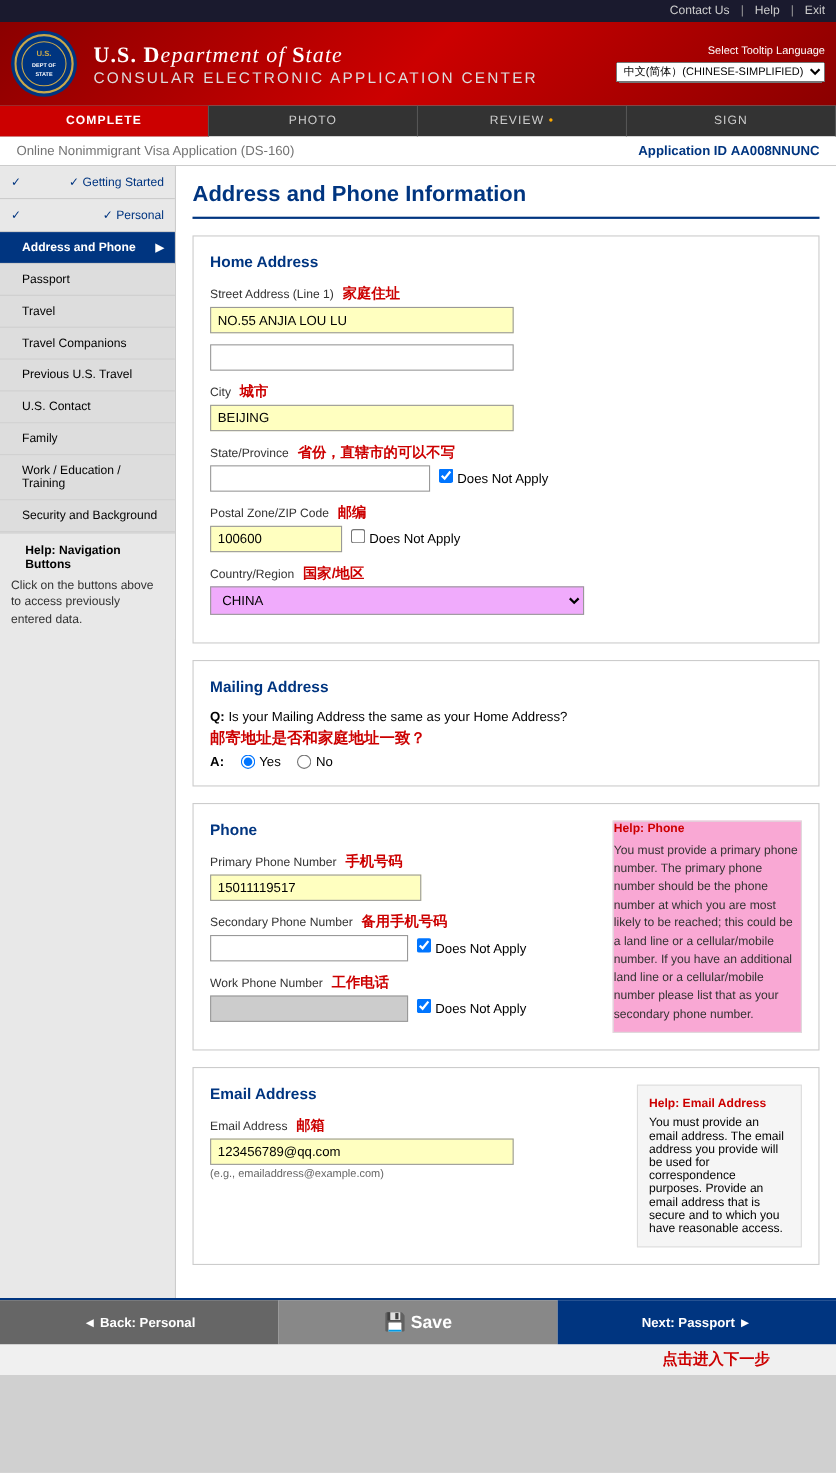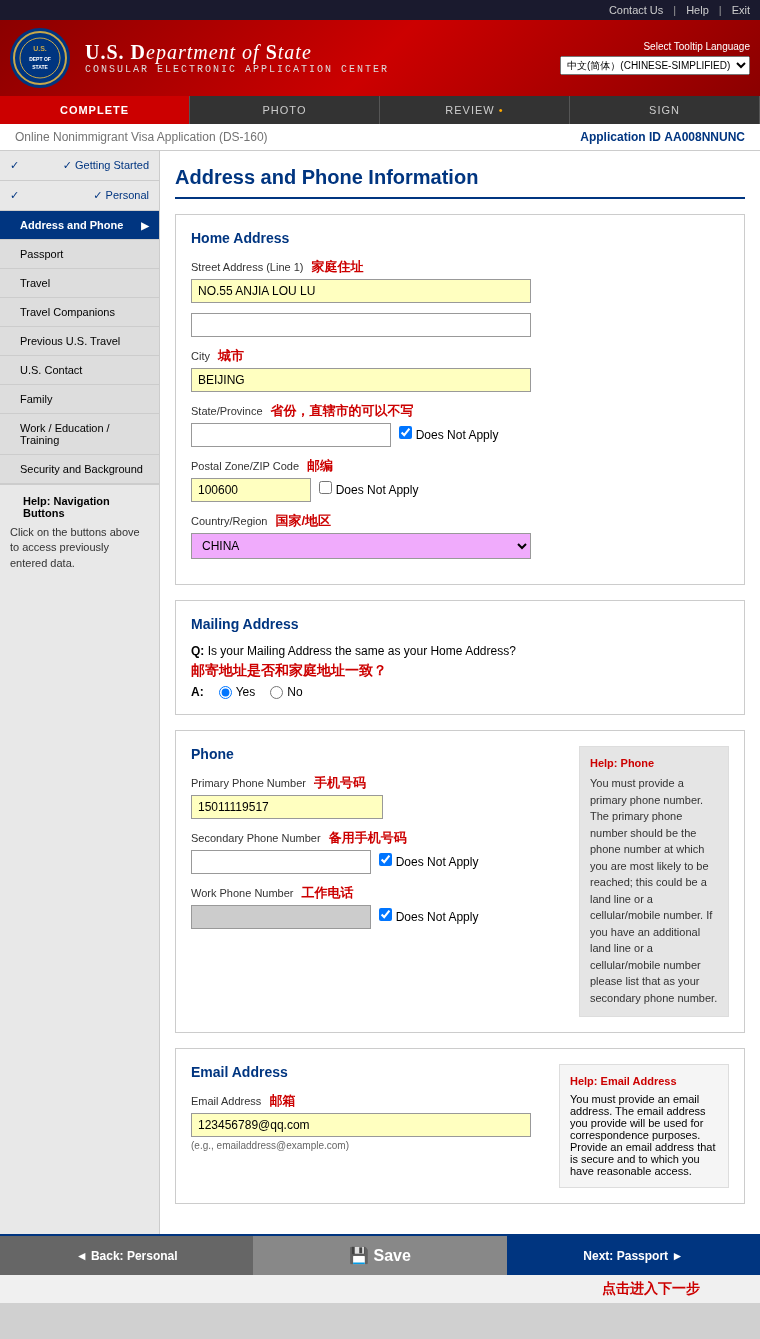--- a/index.html
+++ b/index.html
@@ -9,21 +9,21 @@
     .top-bar { background: #1a1a2e; color: #ccc; font-size: 11px; display: flex; justify-content: flex-end; align-items: center; padding: 4px 10px; gap: 10px; }
     .top-bar a { color: #ccc; text-decoration: none; }
     .top-bar span { color: #999; }
 
     
     .header { background: linear-gradient(135deg, #8b0000 0%, #cc0000 50%, #8b0000 100%); padding: 8px 10px; display: flex; align-items: center; gap: 15px; }
     .header-logo { width: 60px; height: 60px; background: #003580; border-radius: 50%; border: 3px solid #gold; display: flex; align-items: center; justify-content: center; color: white; font-size: 8px; font-weight: bold; text-align: center; }
     .header-text { color: white; }
     .header-text h1 { font-size: 20px; font-family: Georgia, serif; font-weight: bold; letter-spacing: 1px; }
     .header-text h1 em { font-style: italic; font-weight: normal; }
-    .header-text p { font-size: 10px; letter-spacing: 2px; color: #ddd; font-family: Liberation Mono, monospace; }
+    .header-text p { font-size: 14px; letter-spacing: 2px; color: #ddd; }
     .lang-selector { margin-left: auto; font-size: 10px; color: white; display: flex; flex-direction: column; align-items: flex-end; gap: 4px; }
     .lang-select { font-size: 10px; padding: 2px; }
 
     
     .nav-tabs { display: flex; background: #333; }
     .nav-tab { flex: 1; text-align: center; padding: 8px; font-size: 11px; color: #ccc; border-right: 1px solid #555; cursor: pointer; text-transform: uppercase; letter-spacing: 1px; }
     .nav-tab.active { background: #cc0000; color: white; font-weight: bold; }
     .nav-tab.dot::after { content: ' •'; color: #ffaa00; }
 
     
@@ -66,41 +66,41 @@
     .form-select { width: 340px; padding: 4px 6px; border: 1px solid #999; font-size: 12px; background: #f0abfc; }
 
     .radio-row { display: flex; align-items: center; gap: 15px; margin-top: 5px; }
     .radio-row label { font-size: 12px; display: flex; align-items: center; gap: 4px; }
 
     .annotation { color: #cc0000; font-size: 13px; font-weight: bold; margin-left: 5px; }
 
     
     .phone-section { display: flex; gap: 15px; }
     .phone-main { flex: 1; }
-    .phone-help { width: 150px; background: #e5e5e5; padding: 10px; border: 1px solid #ddd; font-size: 11px; }
+    .phone-help { width: 172px; background: #f9a8d4; border: 1px solid #ddd; font-size: 11px; }
     .phone-help h4 { font-weight: bold; margin-bottom: 6px; }
     .phone-help h4 span { color: #cc0000; }
     .phone-help p { color: #333; line-height: 1.5; }
 
     
     .email-section { display: flex; gap: 15px; }
     .email-main { flex: 1; }
-    .email-help { width: 170px; background: #f5f5f5; padding: 10px; border: 1px solid #ddd; font-size: 11px; }
+    .email-help { width: 150px; background: #f5f5f5; padding: 10px; border: 1px solid #ddd; font-size: 11px; }
     .email-help h4 { font-weight: bold; margin-bottom: 6px; }
     .email-help h4 span { color: #cc0000; }
     .email-hint { font-size: 10px; color: #666; margin-top: 3px; }
 
     
     .bottom-nav { display: flex; background: #f0f0f0; border-top: 2px solid #003580; }
     .btn-back { flex: 1; background: #666; color: white; padding: 10px; text-align: center; cursor: pointer; font-size: 12px; font-weight: bold; border: none; }
     .btn-save { flex: 1; background: #888; color: white; padding: 10px; text-align: center; cursor: pointer; font-size: 16px; font-weight: bold; border: none; }
     .btn-next { flex: 1; background: #003580; color: white; padding: 10px; text-align: center; cursor: pointer; font-size: 12px; font-weight: bold; border: none; }
     .btn-next-annotation { color: #cc0000; font-size: 14px; font-weight: bold; text-align: right; padding: 5px 60px 5px 0; background: #f0f0f0; }
 
-    .input-short { width: 340px; }
+    .input-short { width: 276px; }
     .input-medium { width: 260px; }
   </style>
 </head>
 <body>
 
 <div class="top-bar">
   <a href="#">Contact Us</a>
   <span>|</span>
   <a href="#">Help</a>
   <span>|</span>

